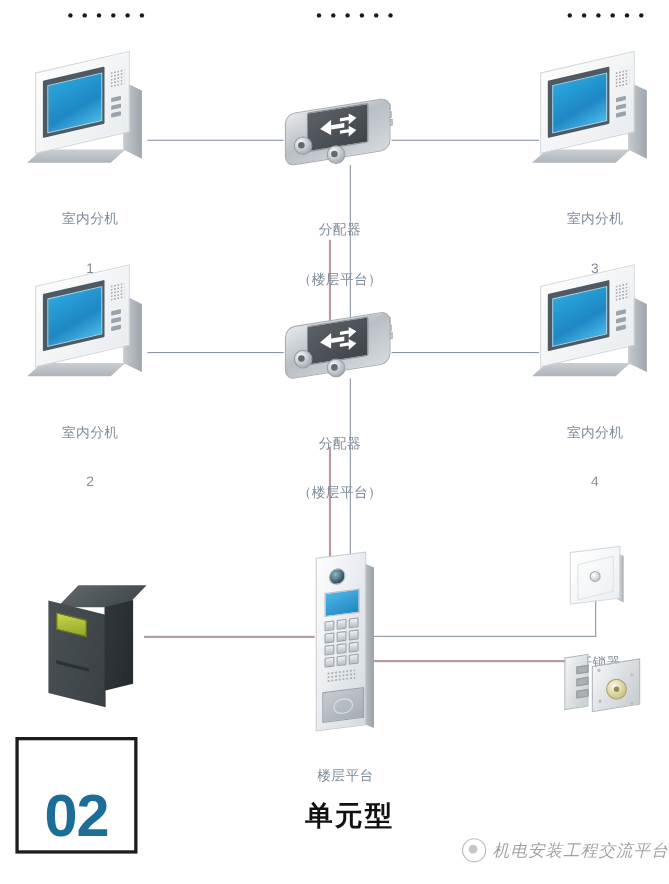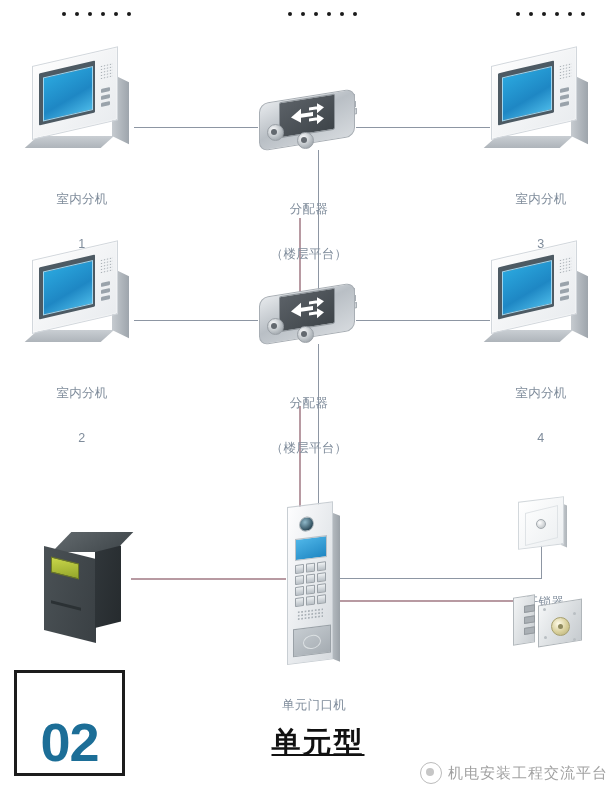--- a/index.html
+++ b/index.html
@@ -150,21 +150,21 @@
 
   
   .badge{position:absolute;border:3px solid #1c1c1c;background:#fff;
     display:flex;align-items:flex-end;justify-content:center;}
   .badge span{color:#1c6e97;font-size:54px;font-weight:bold;letter-spacing:-1px;
     font-family:"Liberation Sans","DejaVu Sans",sans-serif;}
 
   
   .title{position:absolute;text-align:center;color:#111;font-weight:bold;
     font-family:"Liberation Serif","DejaVu Serif",serif;}
-  .title .l1{font-size:29px;line-height:31px;letter-spacing:2px;text-decoration:underline;}
+  .title .l1{font-size:25px;line-height:31px;letter-spacing:2px;}
   .title .l2{font-size:25px;line-height:31px;letter-spacing:2px;}
 
   
   .wm{position:absolute;display:flex;align-items:center;gap:6px;color:#9a9a9a;opacity:.92;}
   .wm .logo{width:20px;height:20px;border-radius:50%;border:1.5px solid #b5b5b5;position:relative;flex:0 0 auto;}
   .wm .logo:before{content:"";position:absolute;left:5px;top:5px;width:8px;height:8px;border-radius:50%;
     background:#c2c2c2;}
   .wm .txt{font-size:15px;letter-spacing:1px;white-space:nowrap;font-family:"Liberation Sans","DejaVu Sans",sans-serif;}
 </style>
 </head>
@@ -361,21 +361,21 @@
           <b></b>
           <b></b>
           <b></b>
           <b></b>
       </div>
       <div class="spk"></div>
       <div class="rfid"></div>
     </div>
   </div>
   <div class="lbl" style="left:254px;top:668px;width:120px;">
-    <div>单元门口机</div>
+    <div>楼层平台</div>
   </div>
 
   <div class="ups" style="left:42px;top:530px;">
     <div class="top"></div>
     <div class="front"></div>
     <div class="right"></div>
     <div class="lcd"></div>
     <div class="slot"></div>
   </div>
   <div class="lbl" style="left:32px;top:645px;width:112px;">
@@ -408,18 +408,18 @@
   </div>
 
   <div class="badge" style="left:14px;top:670px;width:105px;height:100px;">
     <span>02</span>
   </div>
 
   <div class="title" style="left:218px;top:727px;width:200px;">
     <div class="l1">单元型</div>
   </div>
 
-  <div class="wm" style="left:420px;top:762px;">
+  <div class="wm" style="left:420px;top:762px;font-style:italic;">
     <div class="logo"></div>
     <div class="txt">机电安装工程交流平台</div>
   </div>
 
 </div>
 
 </body></html>

